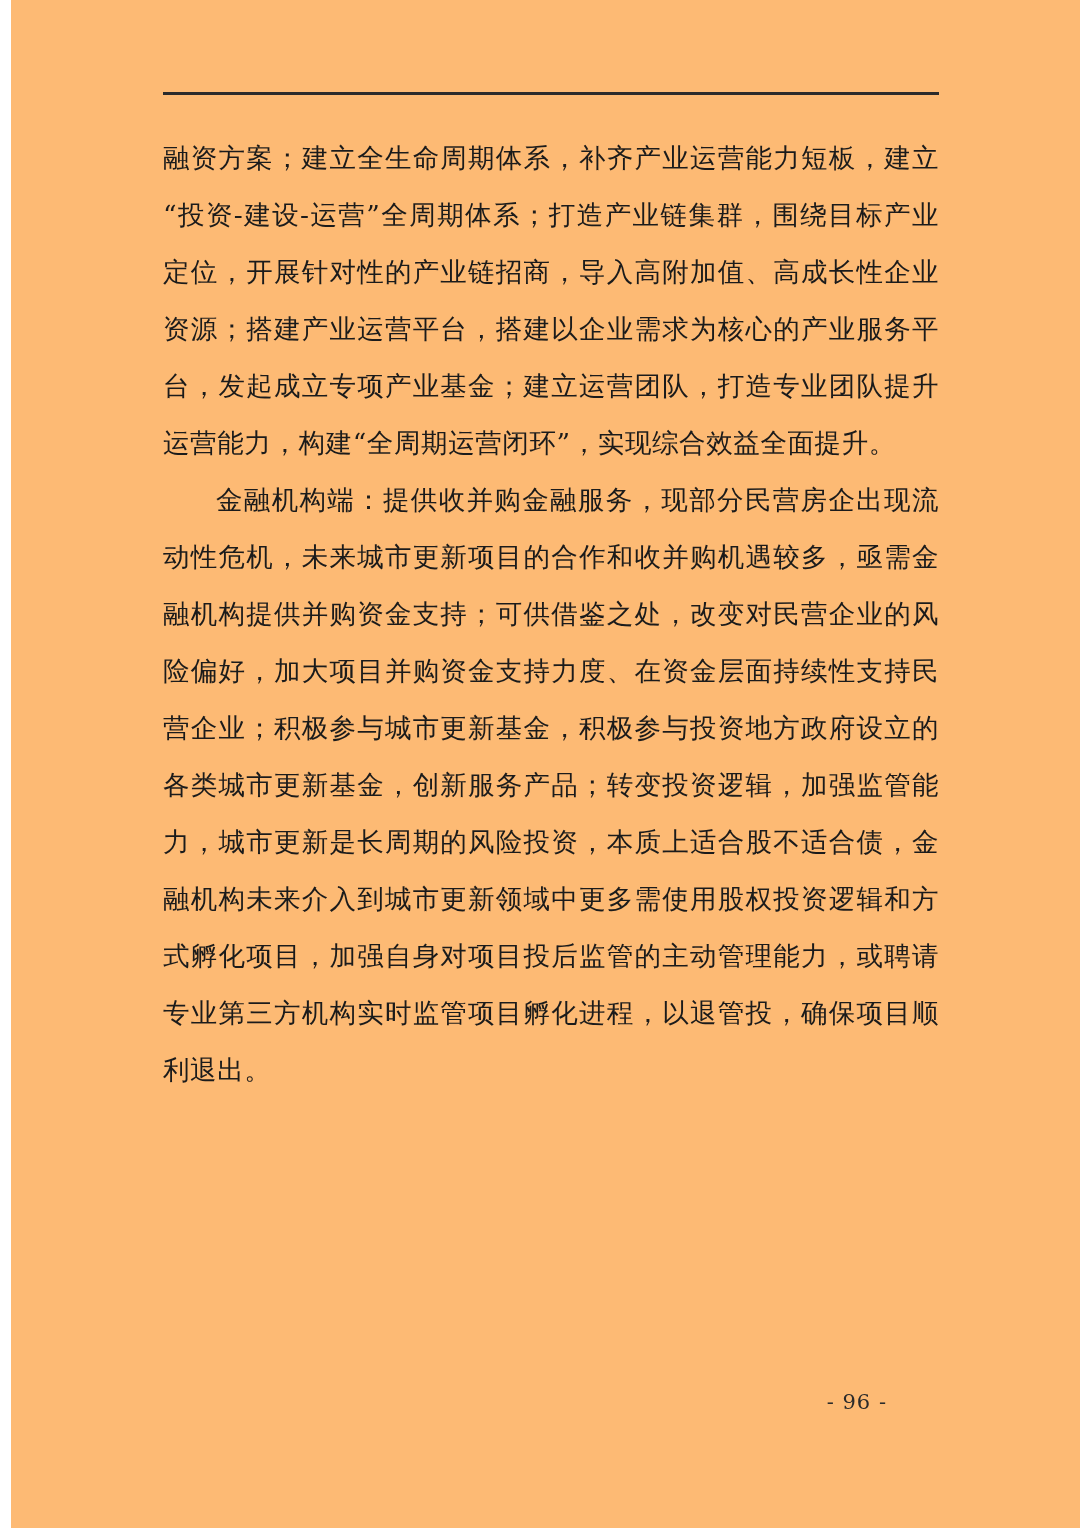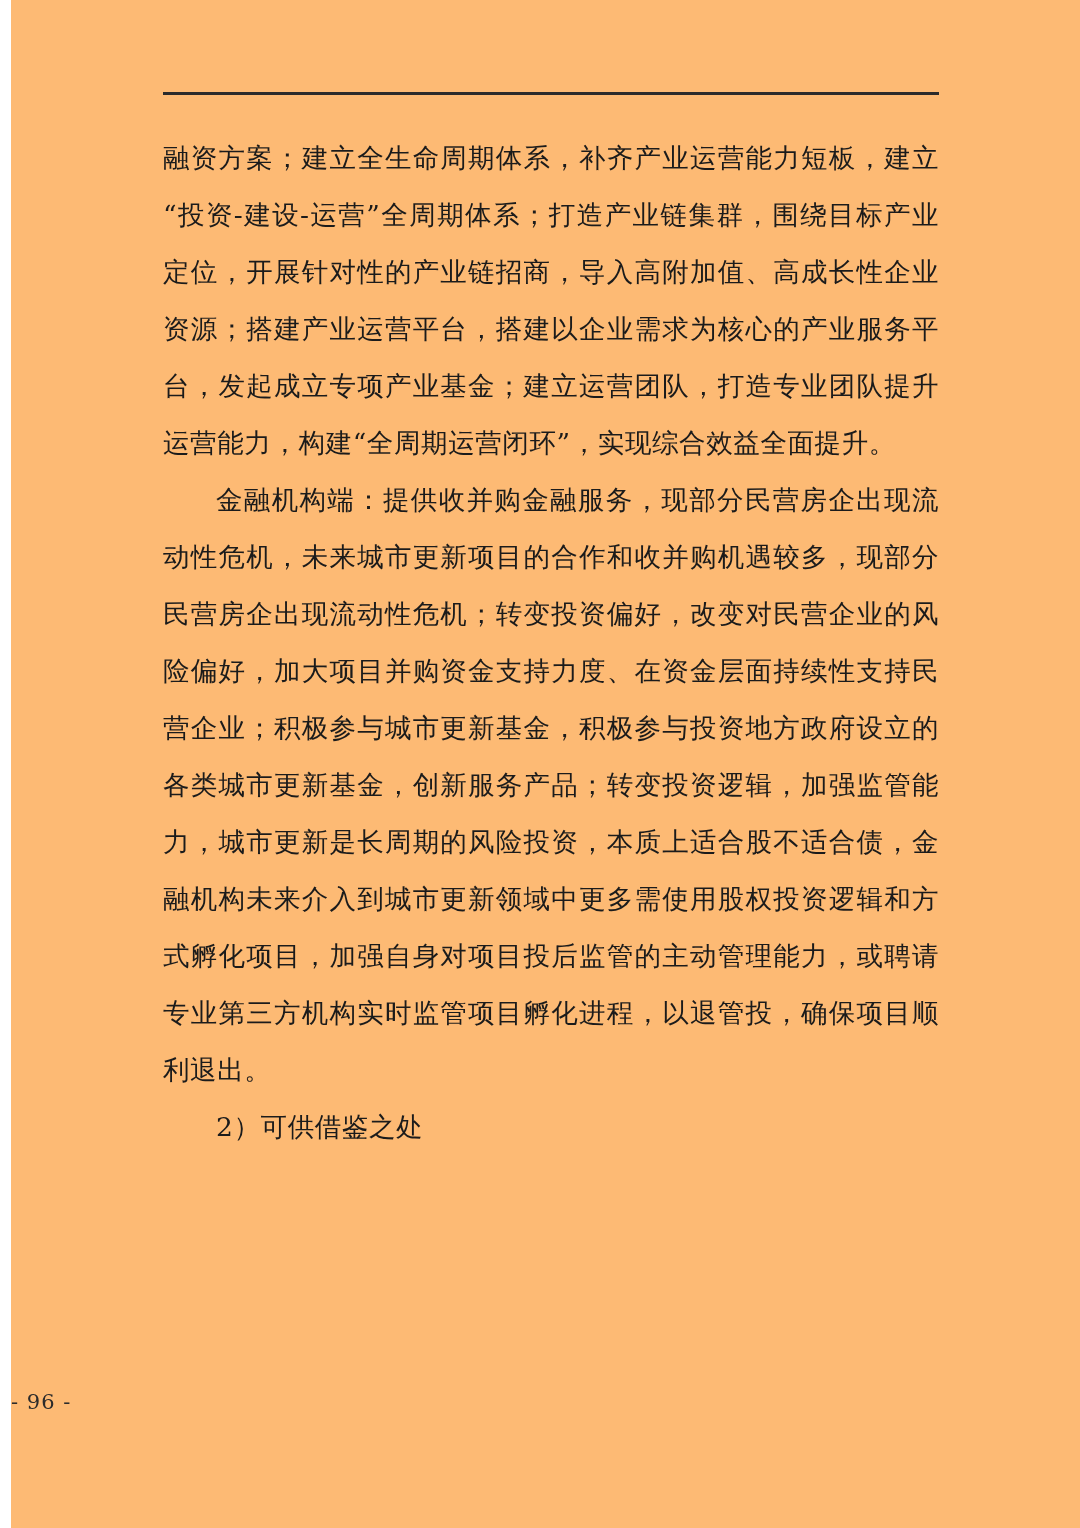--- a/index.html
+++ b/index.html
@@ -45,36 +45,35 @@
     font-weight: 500;
   }
   .indent {
     text-indent: 2em;
   }
   .page-number {
     position: absolute;
     left: 0;
     top: 1390px;
     width: 876px;
-    text-align: left;
+    text-align: right;
     font-size: 21px;
     color: #2b2b2b;
     letter-spacing: 1px;
     font-family: "DejaVu Serif", "Liberation Serif", serif;
   }
 </style>
 </head>
 <body>
 
 <div class="page">
   <div class="content-area">
     <div class="header-rule"></div>
 
     <p class="para">融资方案；建立全生命周期体系，补齐产业运营能力短板，建立“投资-建设-运营”全周期体系；打造产业链集群，围绕目标产业定位，开展针对性的产业链招商，导入高附加值、高成长性企业资源；搭建产业运营平台，搭建以企业需求为核心的产业服务平台，发起成立专项产业基金；建立运营团队，打造专业团队提升运营能力，构建“全周期运营闭环”，实现综合效益全面提升。</p>
 
-    <p class="para indent">金融机构端：提供收并购金融服务，现部分民营房企出现流动性危机，未来城市更新项目的合作和收并购机遇较多，现部分民营房企出现流动性危机；转变投资偏好，改变对民营企业的风险偏好，加大项目并购资金支持力度、在资金层面持续性支持民营企业；积极参与城市更新基金，积极参与投资地方政府设立的各类城市更新基金，创新服务产品；转变投资逻辑，加强监管能力，城市更新是长周期的风险投资，本质上适合股不适合债，金融机构未来介入到城市更新领域中更多需使用股权投资逻辑和方式孵化项目，加强自身对项目投后监管的主动管理能力，或聘请专业第三方机构实时监管项目孵化进程，以退管投，确保项目顺利退出。</p>
+    <p class="para indent">金融机构端：提供收并购金融服务，现部分民营房企出现流动性危机，未来城市更新项目的合作和收并购机遇较多，亟需金融机构提供并购资金支持；可供借鉴之处，改变对民营企业的风险偏好，加大项目并购资金支持力度、在资金层面持续性支持民营企业；积极参与城市更新基金，积极参与投资地方政府设立的各类城市更新基金，创新服务产品；转变投资逻辑，加强监管能力，城市更新是长周期的风险投资，本质上适合股不适合债，金融机构未来介入到城市更新领域中更多需使用股权投资逻辑和方式孵化项目，加强自身对项目投后监管的主动管理能力，或聘请专业第三方机构实时监管项目孵化进程，以退管投，确保项目顺利退出。</p>
 
-    <p class="para indent">2）可供借鉴之处</p>
 
   </div>
 
   <div class="page-number">- 96 -</div>
 </div>
 
 </body></html>

